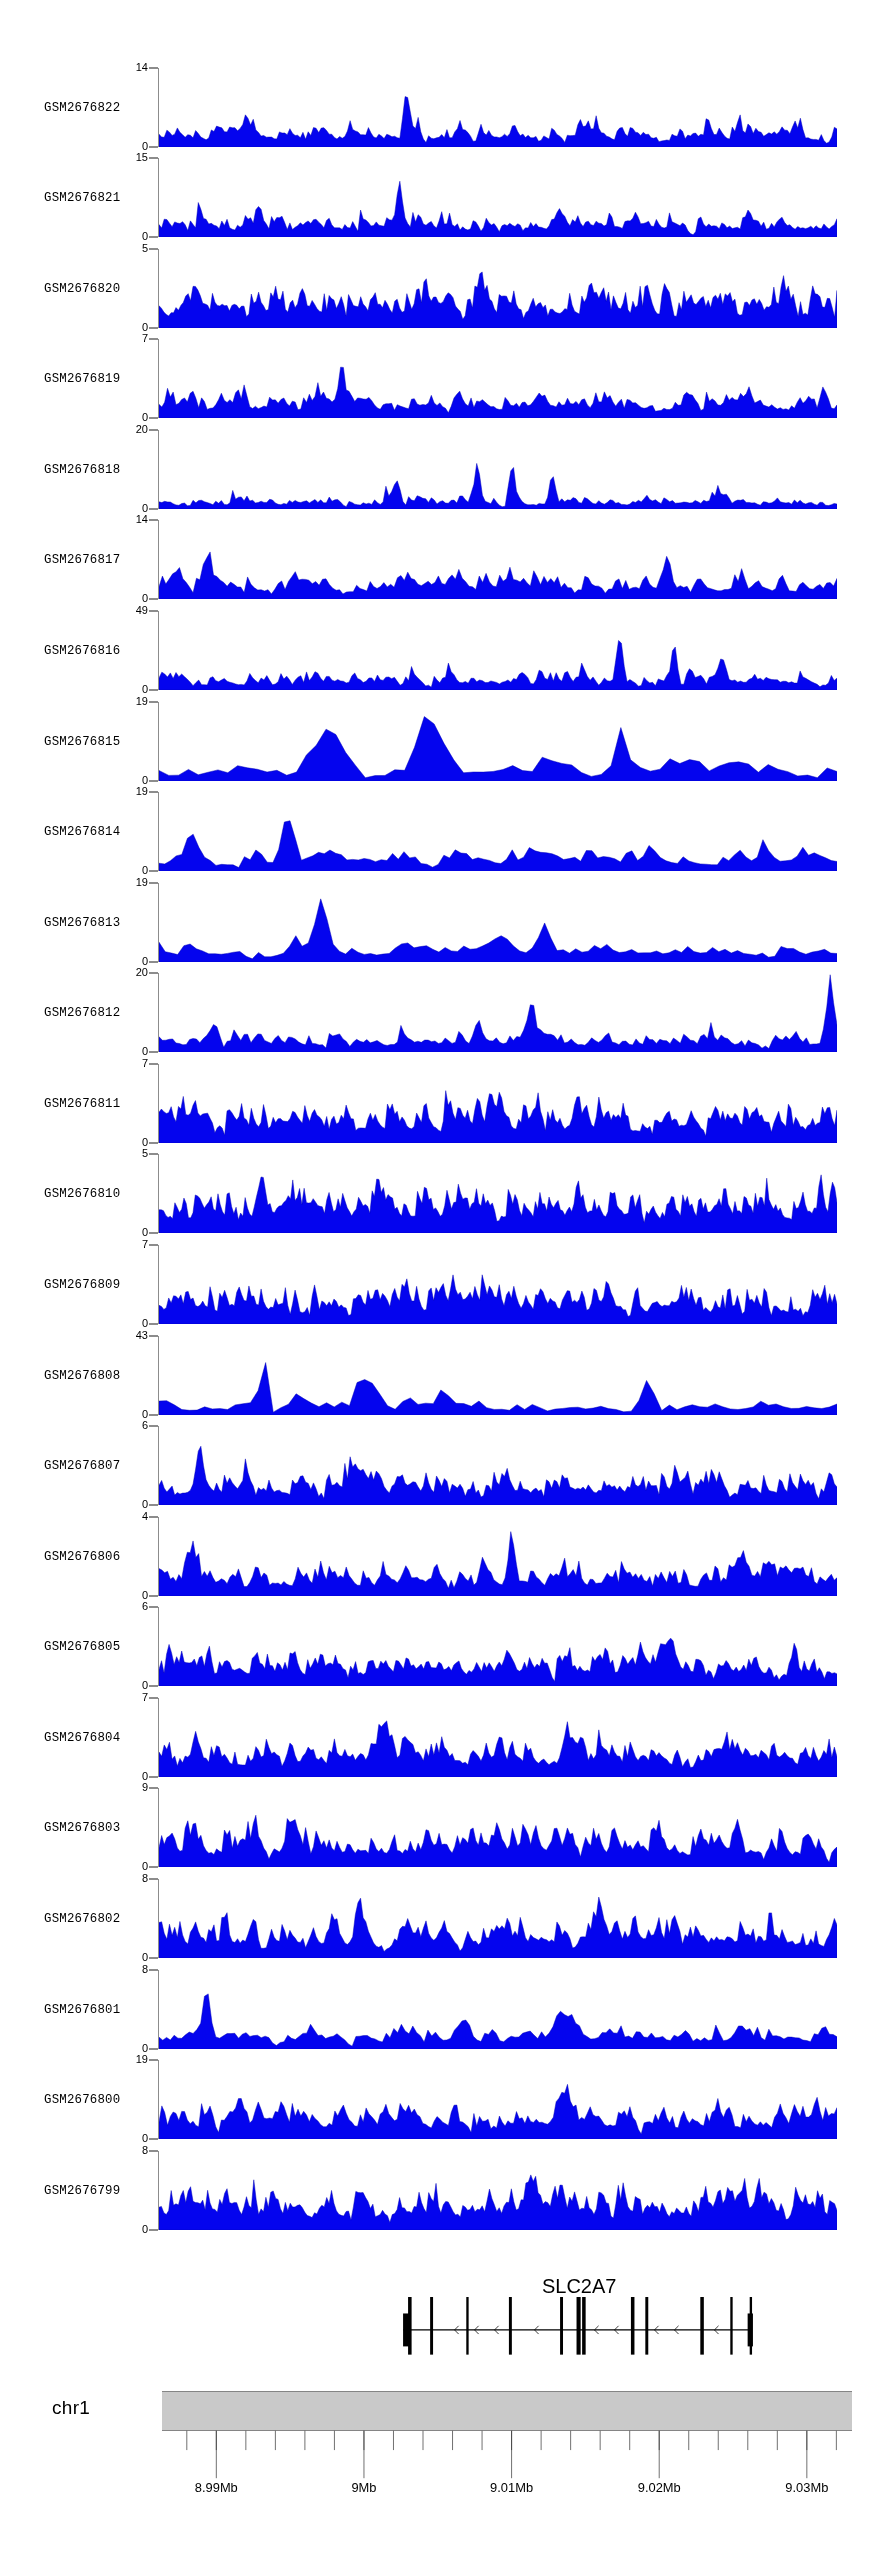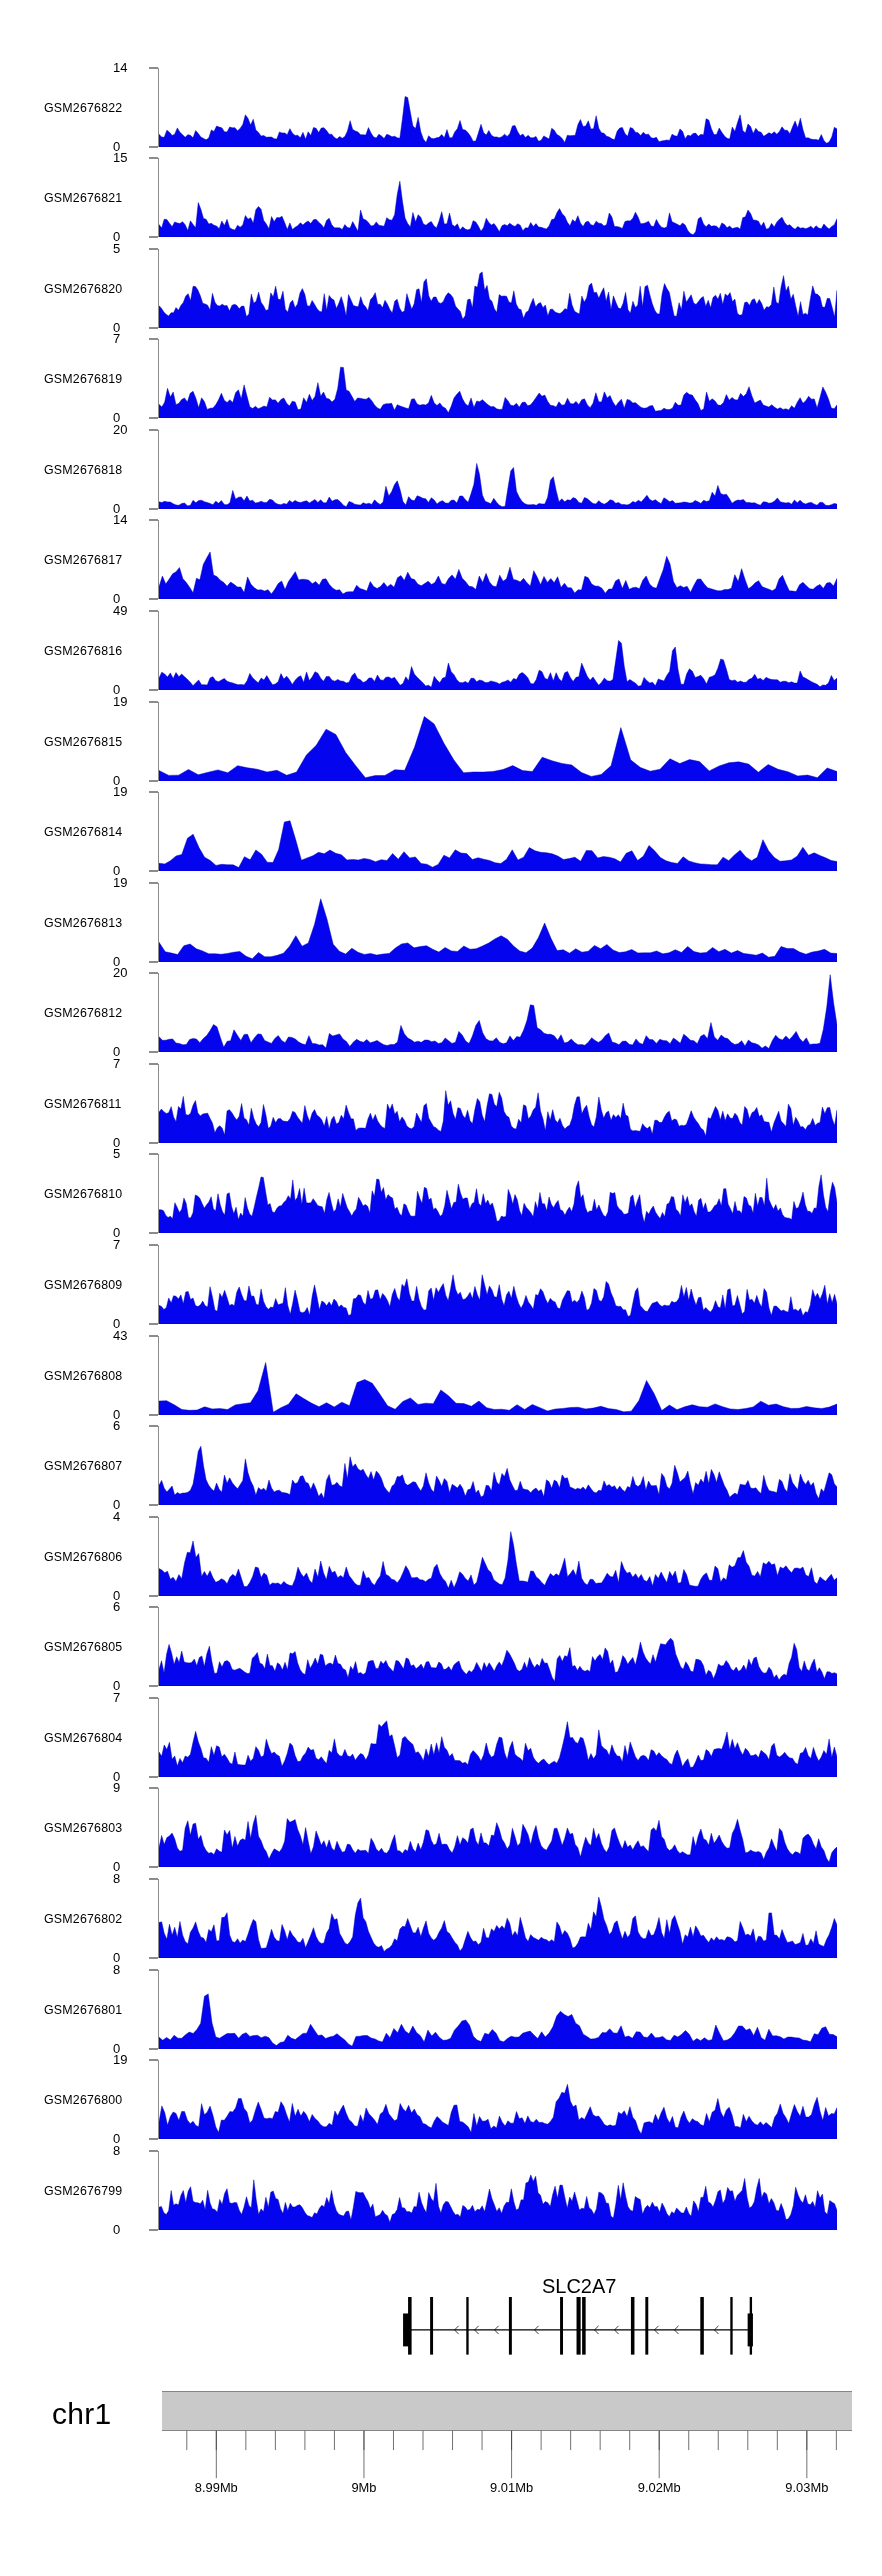--- a/index.html
+++ b/index.html
@@ -3,32 +3,32 @@
 <meta charset="utf-8">
 <style>
   html,body{margin:0;padding:0;background:#ffffff;}
   #figure{
     position:relative;width:882px;height:2576px;background:#fff;
     font-family:"Liberation Sans","DejaVu Sans",sans-serif;color:#000;overflow:hidden;
   }
   .track{position:absolute;left:0;width:882px;height:79px;}
   .track-label{
     position:absolute;left:44px;top:50%;transform:translateY(-50%);
-    font-size:12.4px;letter-spacing:0.2px;white-space:nowrap;
+    font-size:12.4px;letter-spacing:0.2px;white-space:nowrap;font-family:Liberation Mono, monospace;
   }
-  .yminmax{position:absolute;width:35px;font-size:13px;line-height:7.6px;}
+  .yminmax{position:absolute;width:35px;text-align:right;font-size:11px;line-height:7.6px;}
   .ymax{right:734px;top:0;transform:translateY(-50%);}
   .ymin{right:734px;bottom:0;transform:translateY(50%);}
   .ax-v{position:absolute;left:158px;top:0;width:1.2px;height:79px;background:#8c8c8c;}
   .ax-t{position:absolute;left:149px;width:8.8px;height:1.2px;background:#8c8c8c;}
   .ax-t.top{top:-0.6px;} .ax-t.bot{bottom:-0.6px;}
   svg.area{position:absolute;left:159px;top:0;width:678px;height:79px;display:block;}
   #gene-svg{position:absolute;left:0;top:2264px;}
   #chrom-label{
-    position:absolute;left:52px;top:2397px;font-size:30px;letter-spacing:0.3px;
+    position:absolute;left:52px;top:2397px;font-size:19px;letter-spacing:0.3px;
   }
   #ideogram{
     position:absolute;left:162px;top:2391px;width:690px;height:40px;
     background:#c9c9c9;border-top:1.8px solid #858585;border-bottom:1.8px solid #858585;
     box-sizing:border-box;
   }
   #axis-svg{position:absolute;left:0;top:2429px;}
   .tick-label{font-size:22px;}
 </style>
 </head>

